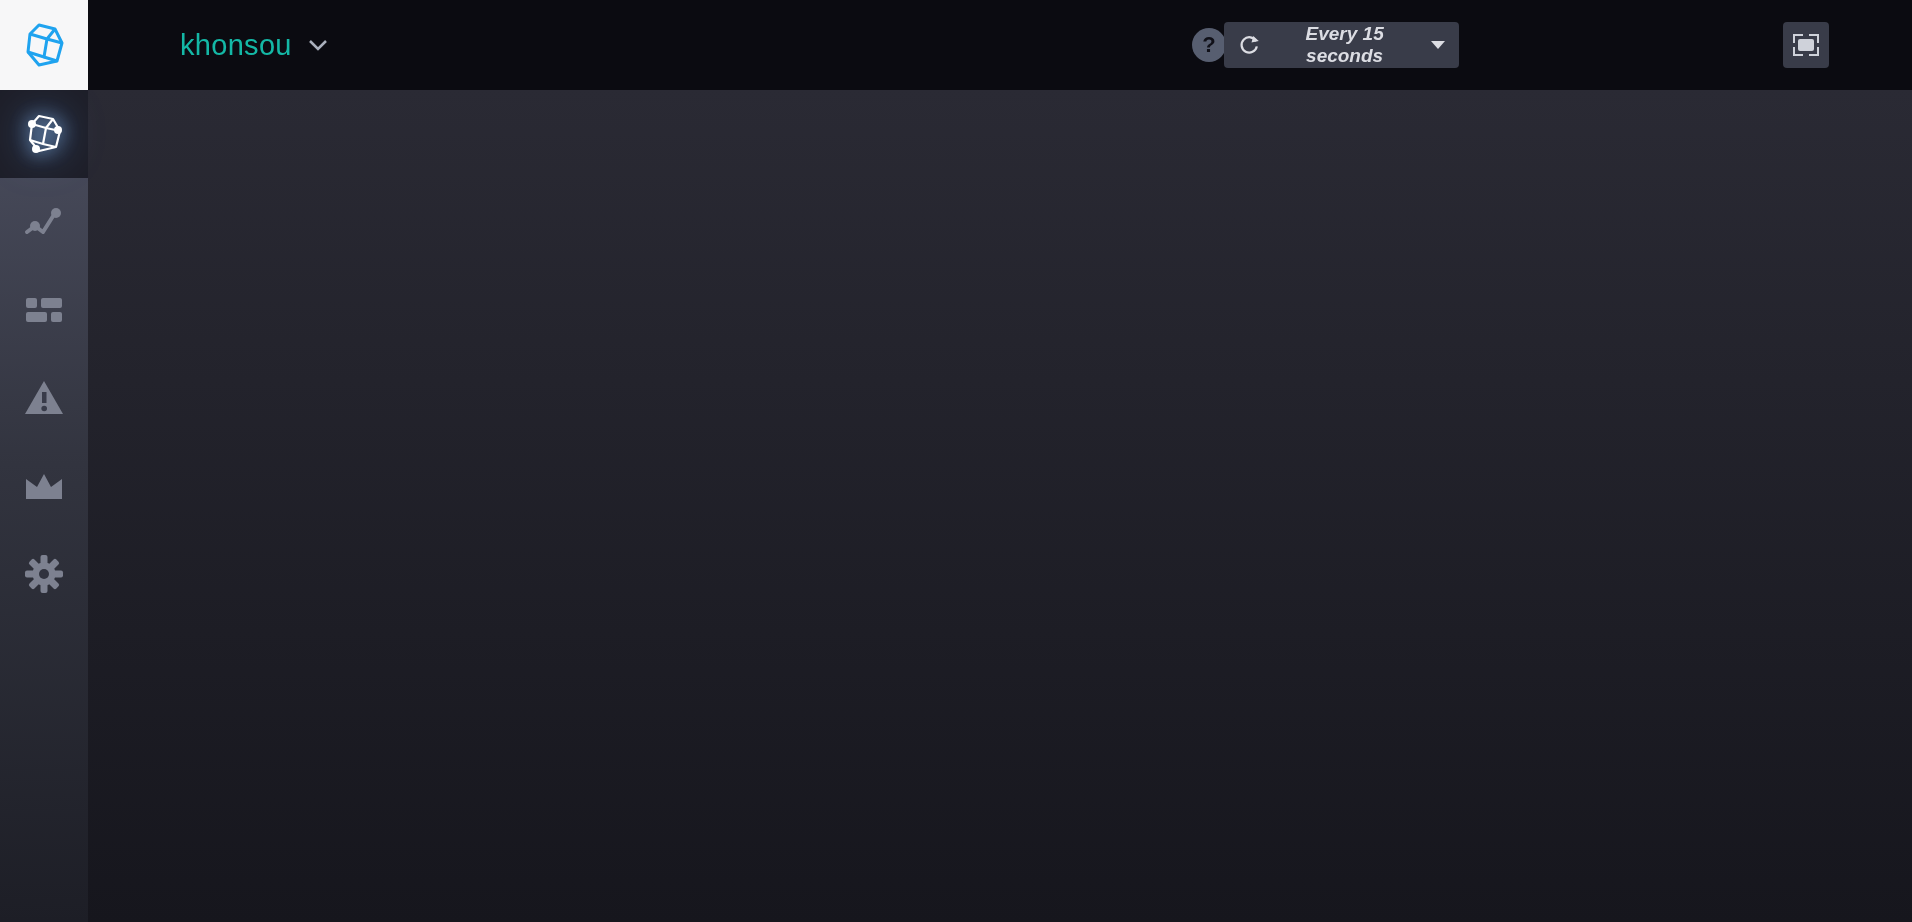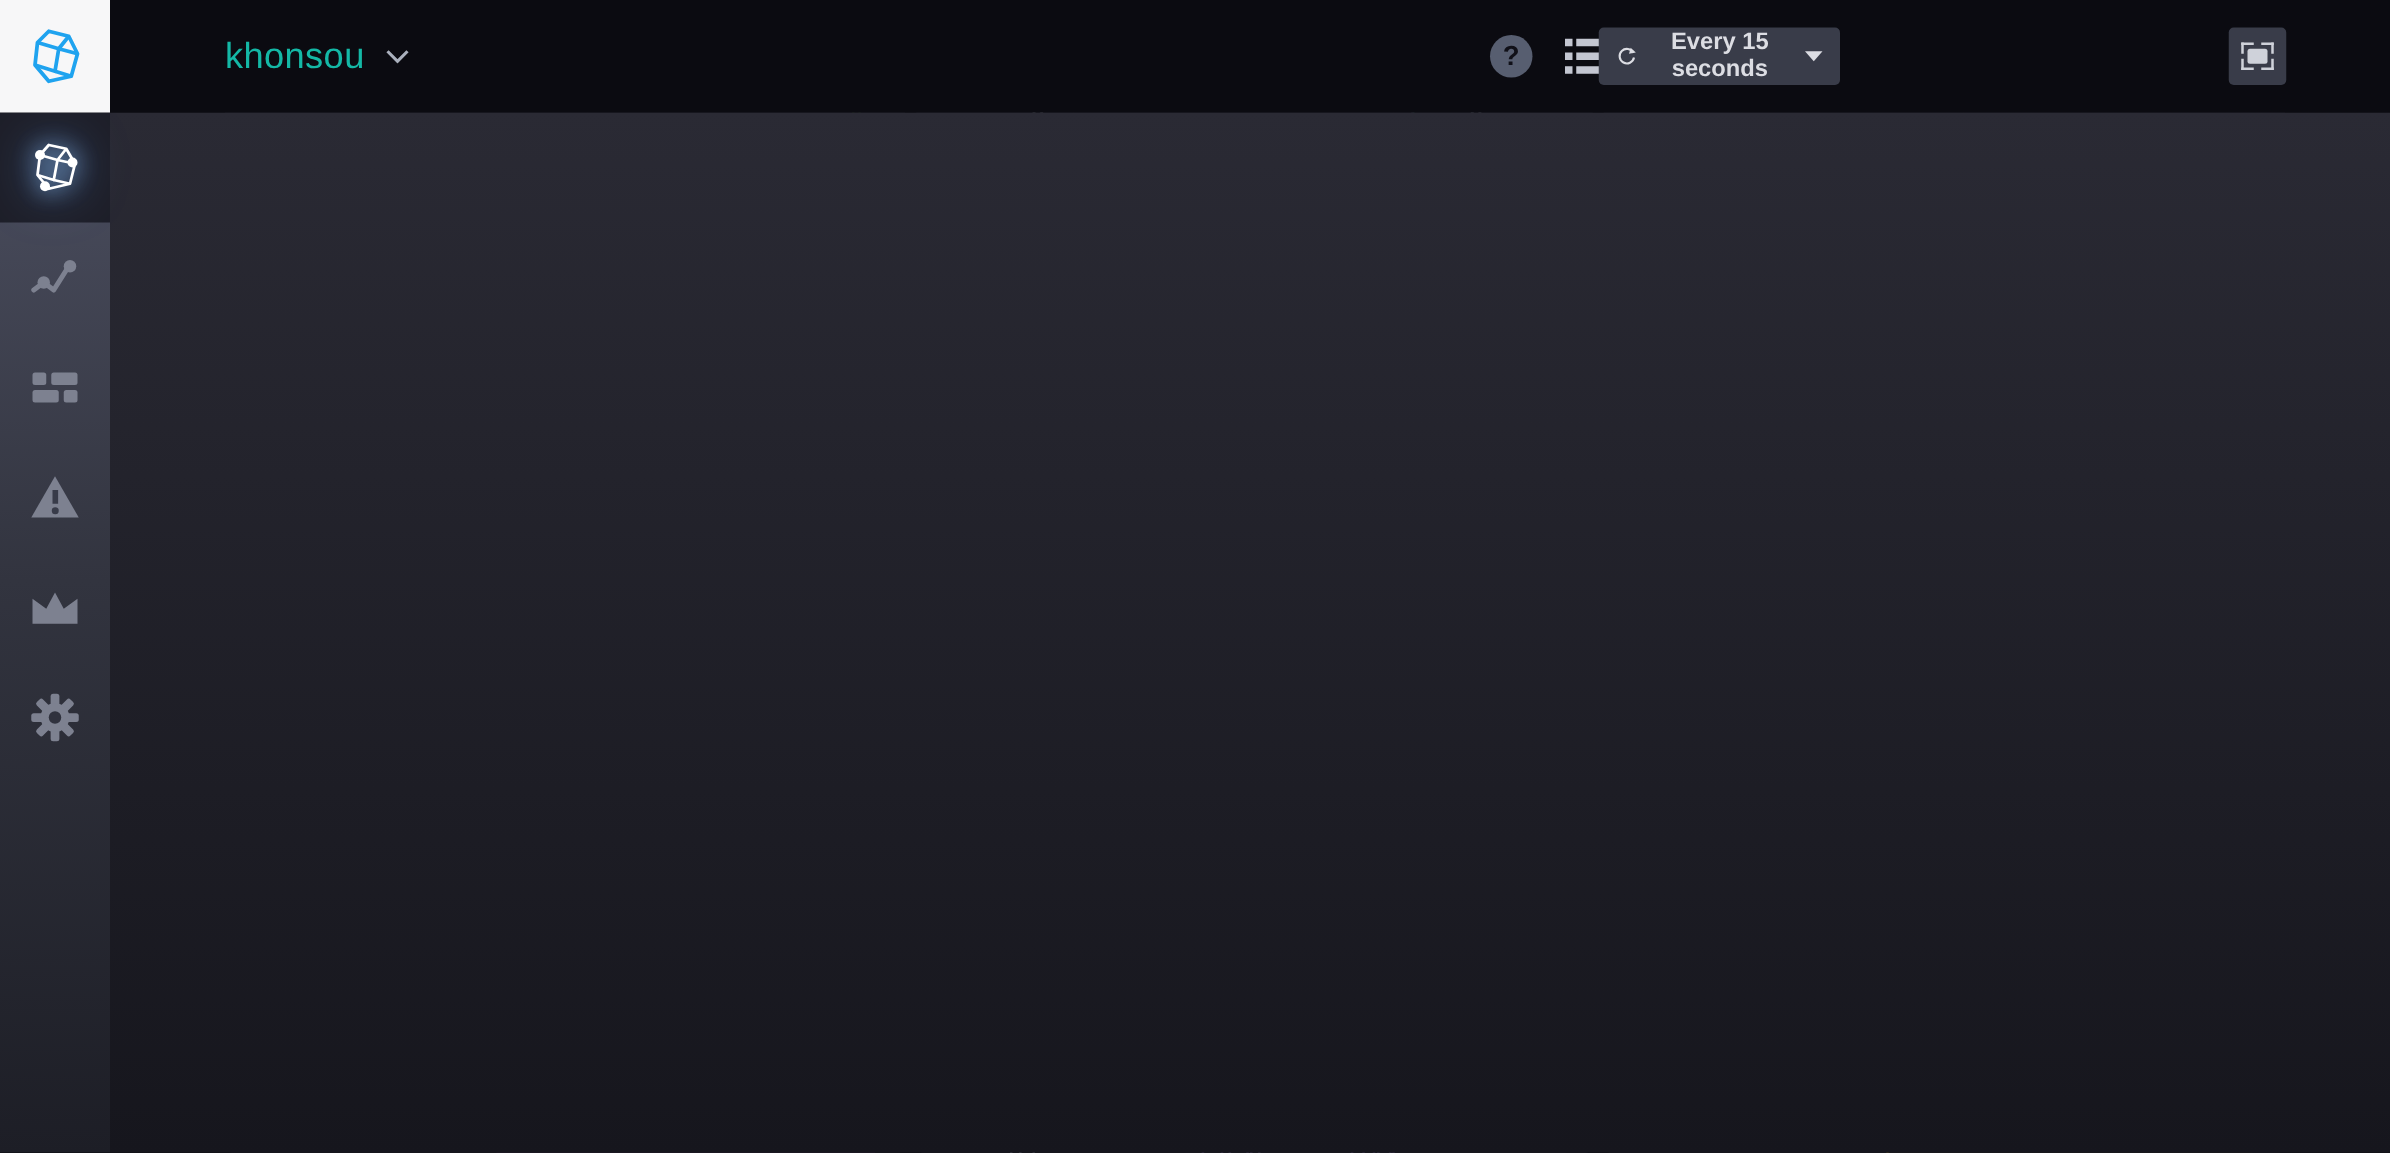--- a/index.html
+++ b/index.html
@@ -14,21 +14,21 @@
   .help-circle{position:absolute;left:1192px;top:28px;width:34px;height:34px;border-radius:50%;
                background:#575e70;color:#101018;font-weight:bold;font-size:22px;
                display:flex;align-items:center;justify-content:center;cursor:pointer;}
   .list-icon{position:absolute;left:1252px;top:31px;width:30px;height:28px;cursor:pointer;}
   .list-icon i{display:block;position:relative;height:6px;margin-bottom:5px;}
   .list-icon i:before{content:"";position:absolute;left:0;top:0;width:6px;height:6px;background:#c3c6d1;}
   .list-icon i:after{content:"";position:absolute;left:9px;top:0;width:21px;height:6px;background:#c3c6d1;}
   .hdr-btn{position:absolute;top:22px;height:46px;background:#393c49;border-radius:4px;border:none;
            display:flex;align-items:center;color:#dcdde3;font-weight:bold;font-size:19px;
            font-family:inherit;cursor:pointer;box-sizing:border-box;padding:0 14px;}
-  .btn-refresh{left:1279px;width:193px;}
+  .btn-refresh{left:1224px;width:235px;font-style:italic;}
   .btn-time{left:1549px;width:224px;}
   .btn-kiosk{left:1783px;width:46px;justify-content:center;padding:0;}
   .caret{width:0;height:0;border-left:7px solid transparent;border-right:7px solid transparent;
          border-top:8px solid #dcdde3;margin-left:12px;}
   .btn-time .caret{margin-left:auto;}
   .kiosk-glyph{position:relative;width:26px;height:22px;}
   .kiosk-glyph .c{position:absolute;width:8px;height:7px;border:2.5px solid #cfd2da;}
   .kiosk-glyph .tl{left:0;top:0;border-right:none;border-bottom:none;}
   .kiosk-glyph .tr{right:0;top:0;border-left:none;border-bottom:none;}
   .kiosk-glyph .bl{left:0;bottom:0;border-right:none;border-top:none;}

